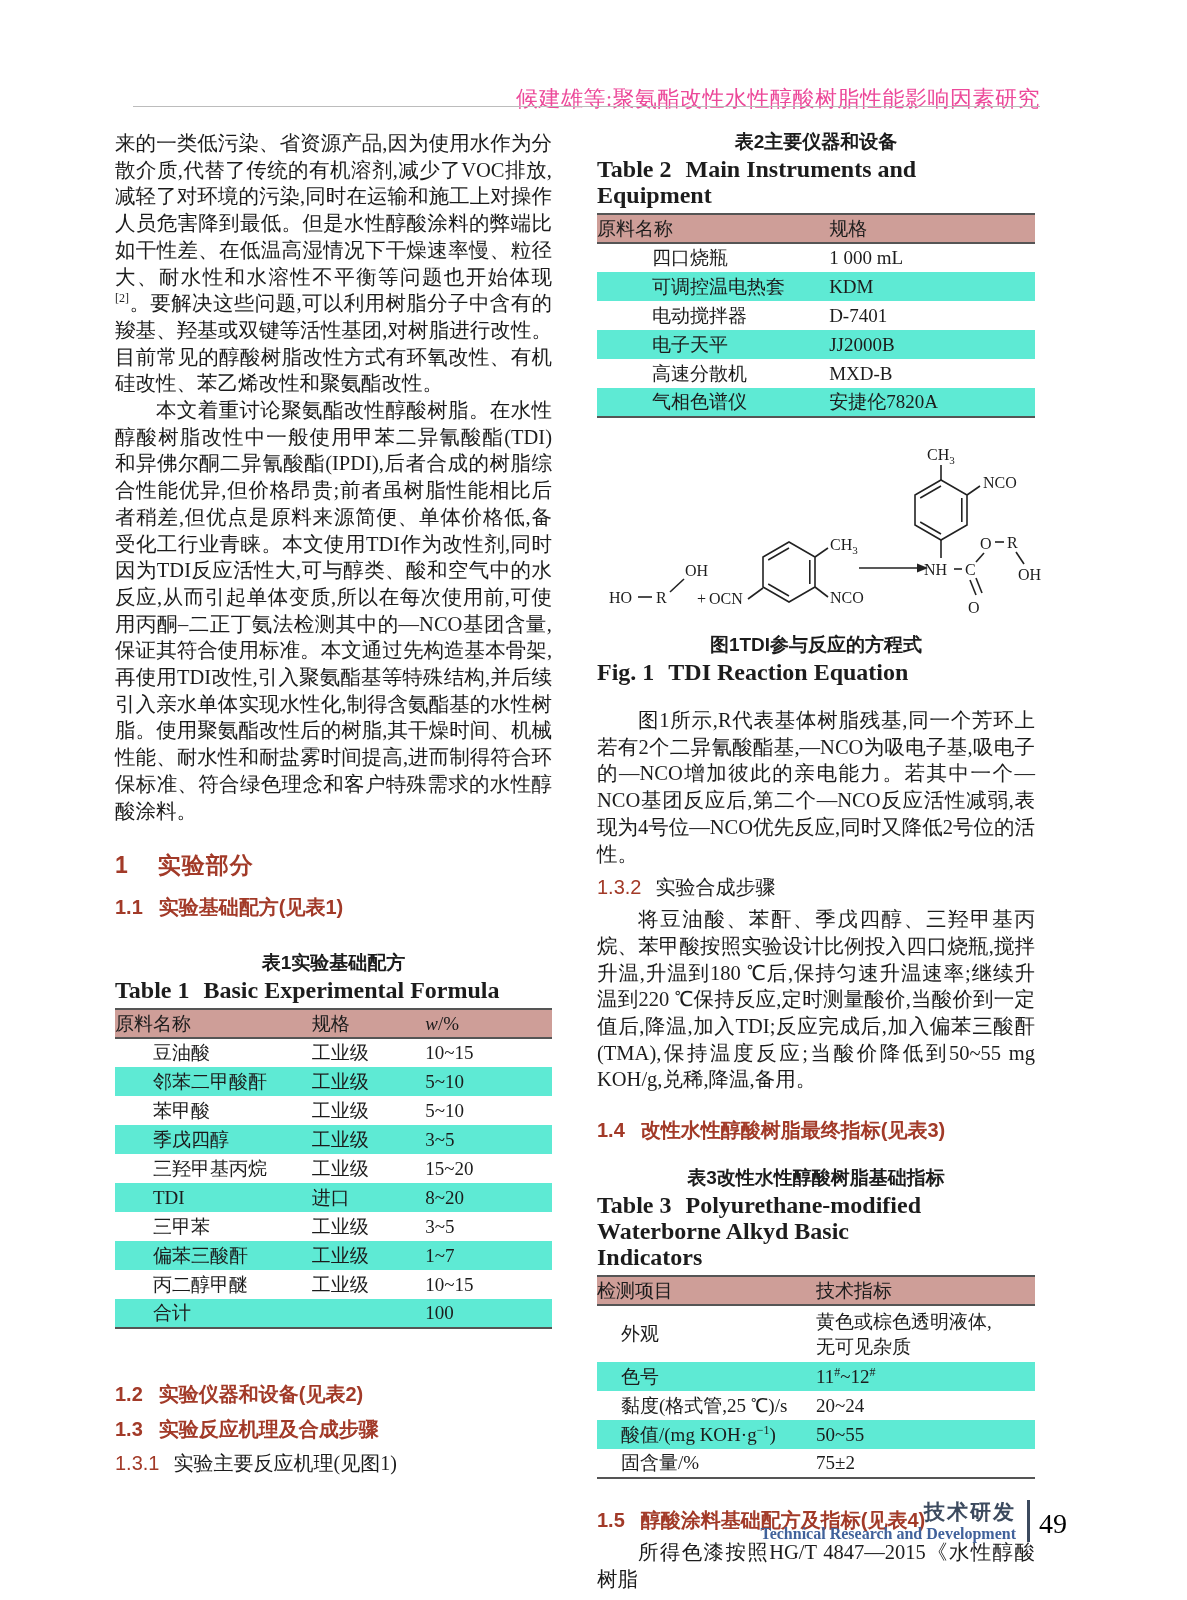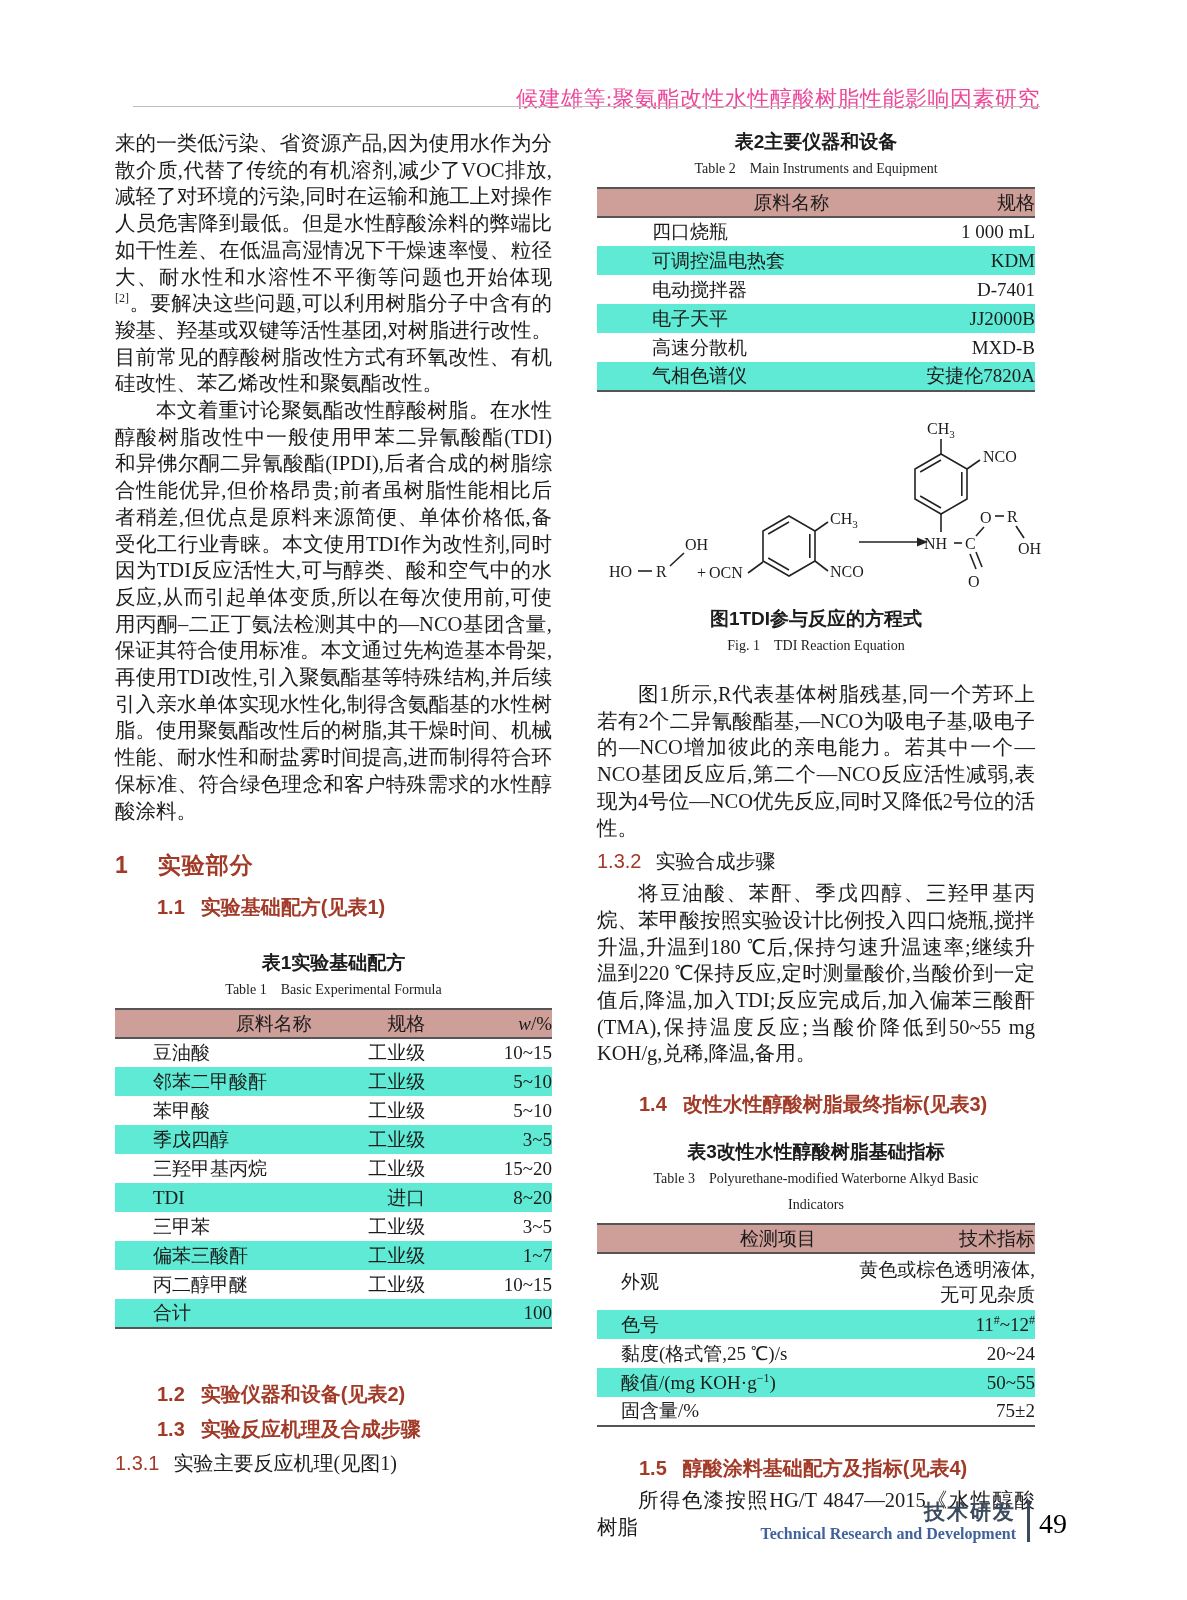--- a/index.html
+++ b/index.html
@@ -16,37 +16,37 @@
 
   .body-par { font-size:20.5px; line-height:26.7px; text-align:justify; margin:0; }
   .indent { text-indent:2em; }
   .sup { font-size:12px; vertical-align:super; line-height:0; }
 
   .sec-l1 { margin:26px 0 0 0; font-family:"Liberation Sans",sans-serif; font-weight:bold;
             font-size:23px; color:#a23a28; letter-spacing:1px; }
   .sec-l1 .num { margin-right:30px; letter-spacing:0; }
   .sec-l2 { margin:13px 0 0 0; font-family:"Liberation Sans",sans-serif; font-weight:bold;
             font-size:20px; color:#a23a28; }
-  .sec-l2 .num { margin-right:16px;margin-left:42px; }
+  .sec-l2 .num { margin-right:16px; }
   .sec-l3 { margin:7px 0 0 0; font-size:20px; color:#1c1c1c; font-weight:normal; }
   .sec-l3 .num { font-family:"Liberation Sans",sans-serif; color:#a23a28; margin-right:14px; }
 
   .tcap-zh { text-align:center; font-family:"Liberation Sans",sans-serif; font-weight:bold;
              font-size:19px; line-height:24px; }
   .tcap-zh .tlabel { }
-  .tcap-en { text-align:center; font-weight:normal; font-size:14px; line-height:26px; margin-top:2px; }
+  .tcap-en { font-weight:bold; font-size:24px; line-height:26px; margin-top:2px; }
   .tcap-en .tlabel { margin-right:14px; }
 
   table.datatable { width:100%; border-collapse:collapse; font-size:19px; margin-top:5px;
                     border-top:2px solid #555; border-bottom:2px solid #555; }
   table.datatable tr { height:29px; }
   tr.hdr { background:#ce9e98; border-bottom:2px solid #555; }
   tr.stripe { background:#5eead4; }
   td { padding:0; vertical-align:middle; }
-  td.c { text-align:right; }
+  td.c { text-align:left; }
   td.pl1 { padding-left:38px; }
   td.pl2 { padding-left:55px; }
   td.pl3 { padding-left:24px; }
   .twoline { line-height:25px; padding:3px 0; }
   tr.tall { height:52px; }
   i.itvar { font-family:"Liberation Serif",serif; }
 
   .figblock { margin-top:10px; }
   .reaction { display:block; margin:0; }
   .reaction text { font-family:"Liberation Serif",serif; }

